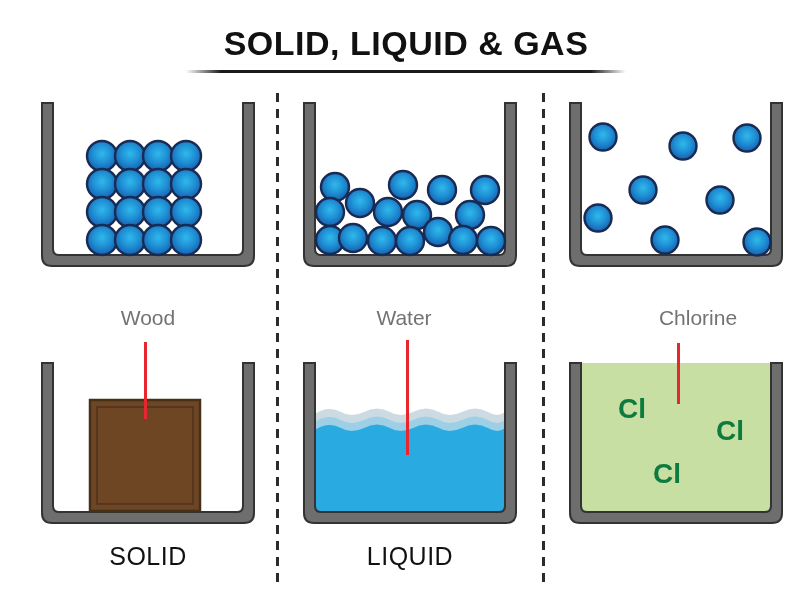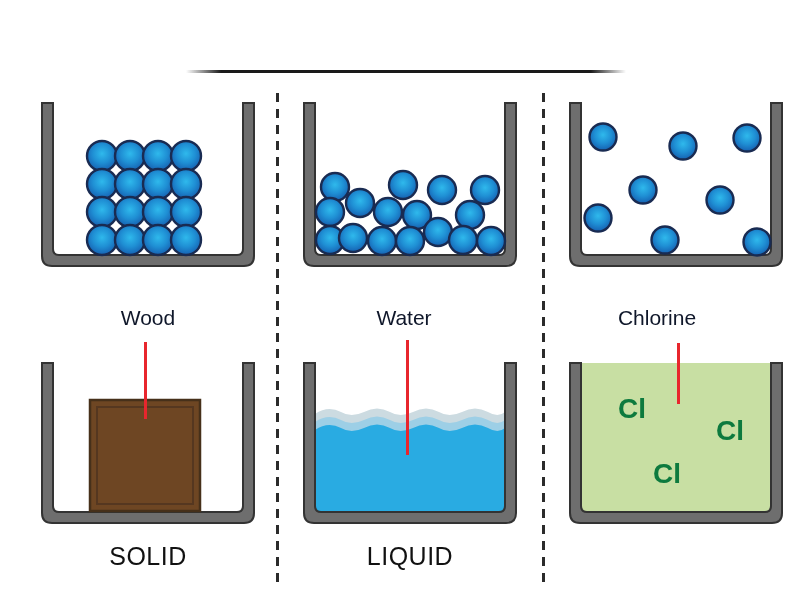--- a/index.html
+++ b/index.html
@@ -17,39 +17,40 @@
   }
   .divider{
     position:absolute;top:93px;height:494px;width:3px;
     background:repeating-linear-gradient(to bottom,#2b2b2b 0px,#2b2b2b 9px,transparent 9px,transparent 16px);
   }
   .divider.d1{left:276px;}
   .divider.d2{left:542px;}
   .beaker{position:absolute;}
   .substance-label{
     position:absolute;top:306px;width:216px;text-align:center;
-    font-size:21px;color:#0f172a;
+    font-size:21px;color:#737373;
   }
   .state-label{
     position:absolute;top:542px;width:216px;text-align:center;
     font-size:25px;font-weight:normal;color:#111;letter-spacing:0.5px;
   }
   .pointer{
     position:absolute;width:3px;z-index:5;
   }
   svg text.cl-text{
     font-family:"Liberation Sans",sans-serif;font-weight:bold;
     font-size:28px;text-anchor:middle;
   }
 </style>
 </head>
 <body>
 
 <div class="canvas">
 
+  <div class="title">SOLID, LIQUID &amp; GAS</div>
   <div class="title-underline"></div>
 
   <div class="divider d1"></div>
   <div class="divider d2"></div>
 
   <svg class="beaker" style="left:40px;top:102px;" width="216" height="166" viewBox="0 0 216 166">
     <defs>
       <radialGradient id="grad-solid" cx="50%" cy="42%" r="62%">
         <stop offset="0%" stop-color="#2fb9ec"></stop>
         <stop offset="50%" stop-color="#1f8fd4"></stop>
@@ -143,21 +144,21 @@
         <circle cx="115" cy="44" r="13.5" fill="url(#grad-gas)" stroke="#192b52" stroke-width="2.4"></circle>
         <circle cx="179" cy="36" r="13.5" fill="url(#grad-gas)" stroke="#192b52" stroke-width="2.4"></circle>
         <circle cx="75" cy="88" r="13.5" fill="url(#grad-gas)" stroke="#192b52" stroke-width="2.4"></circle>
         <circle cx="152" cy="98" r="13.5" fill="url(#grad-gas)" stroke="#192b52" stroke-width="2.4"></circle>
         <circle cx="30" cy="116" r="13.5" fill="url(#grad-gas)" stroke="#192b52" stroke-width="2.4"></circle>
         <circle cx="97" cy="138" r="13.5" fill="url(#grad-gas)" stroke="#192b52" stroke-width="2.4"></circle>
         <circle cx="189" cy="140" r="13.5" fill="url(#grad-gas)" stroke="#192b52" stroke-width="2.4"></circle>
       </g>
   </svg>
 
-  <div class="substance-label" style="left:549px;">Chlorine</div>
+  <div class="substance-label" style="left:590px;">Chlorine</div>
   <div class="pointer" style="left:677px;top:343px;height:61px;background:#e8262d;"></div>
 
   <svg class="beaker" style="left:568px;top:362px;" width="216" height="163" viewBox="0 0 216 163">
     <rect x="4" y="1" width="208" height="149" rx="6" fill="#c8dfa3"></rect>
     <path d="M2 1 L2 151 Q2 161 12 161 L204 161 Q214 161 214 151 L214 1 L203 1 L203 144 Q203 150 197 150 L19 150 Q13 150 13 144 L13 1 Z" fill="#6e6e6e" stroke="#333333" stroke-width="2"></path>
     <g id="molecule-labels">
         <text x="64" y="56" class="cl-text" fill="#0d7a3e">Cl</text>
         <text x="162" y="78" class="cl-text" fill="#0d7a3e">Cl</text>
         <text x="99" y="121" class="cl-text" fill="#0d7a3e">Cl</text>
       </g>

